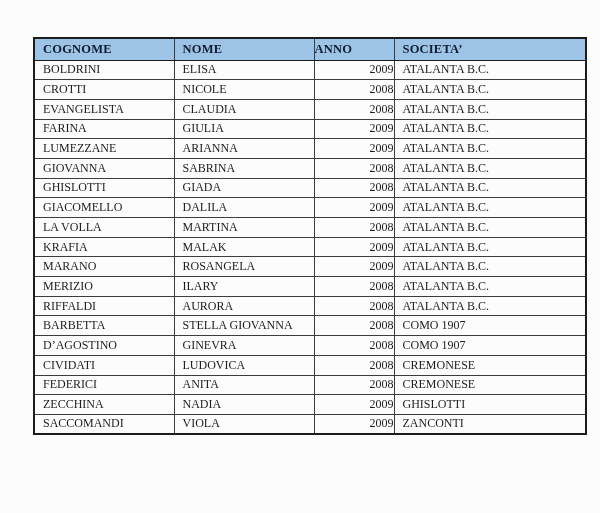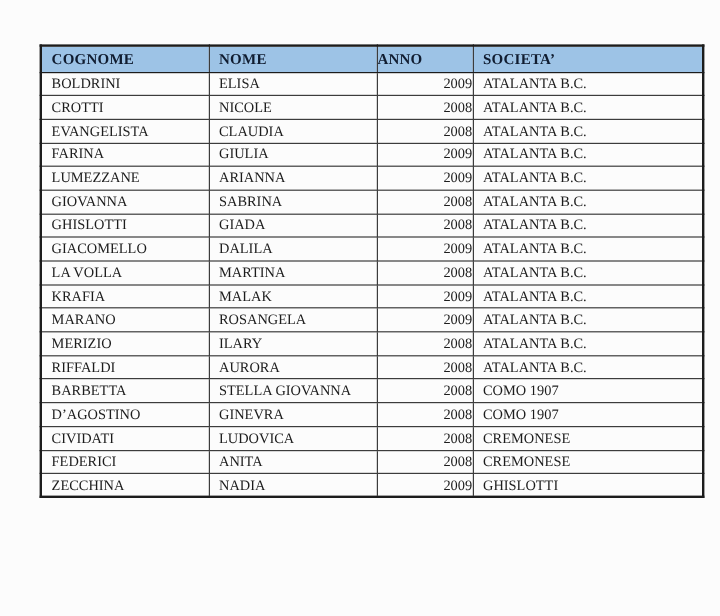--- a/index.html
+++ b/index.html
@@ -204,15 +204,21 @@
     <td class="c-societa">CREMONESE</td>
   </tr>
 
   <tr>
     <td class="c-cognome">ZECCHINA</td>
     <td class="c-nome">NADIA</td>
     <td class="c-anno">2009</td>
     <td class="c-societa">GHISLOTTI</td>
   </tr>
 
+  <tr>
+    <td class="c-cognome">SACCOMANDI</td>
+    <td class="c-nome">VIOLA</td>
+    <td class="c-anno">2009</td>
+    <td class="c-societa">ZANCONTI</td>
+  </tr>
 </tbody>
   </table>
 </div>
 
 </body></html>

